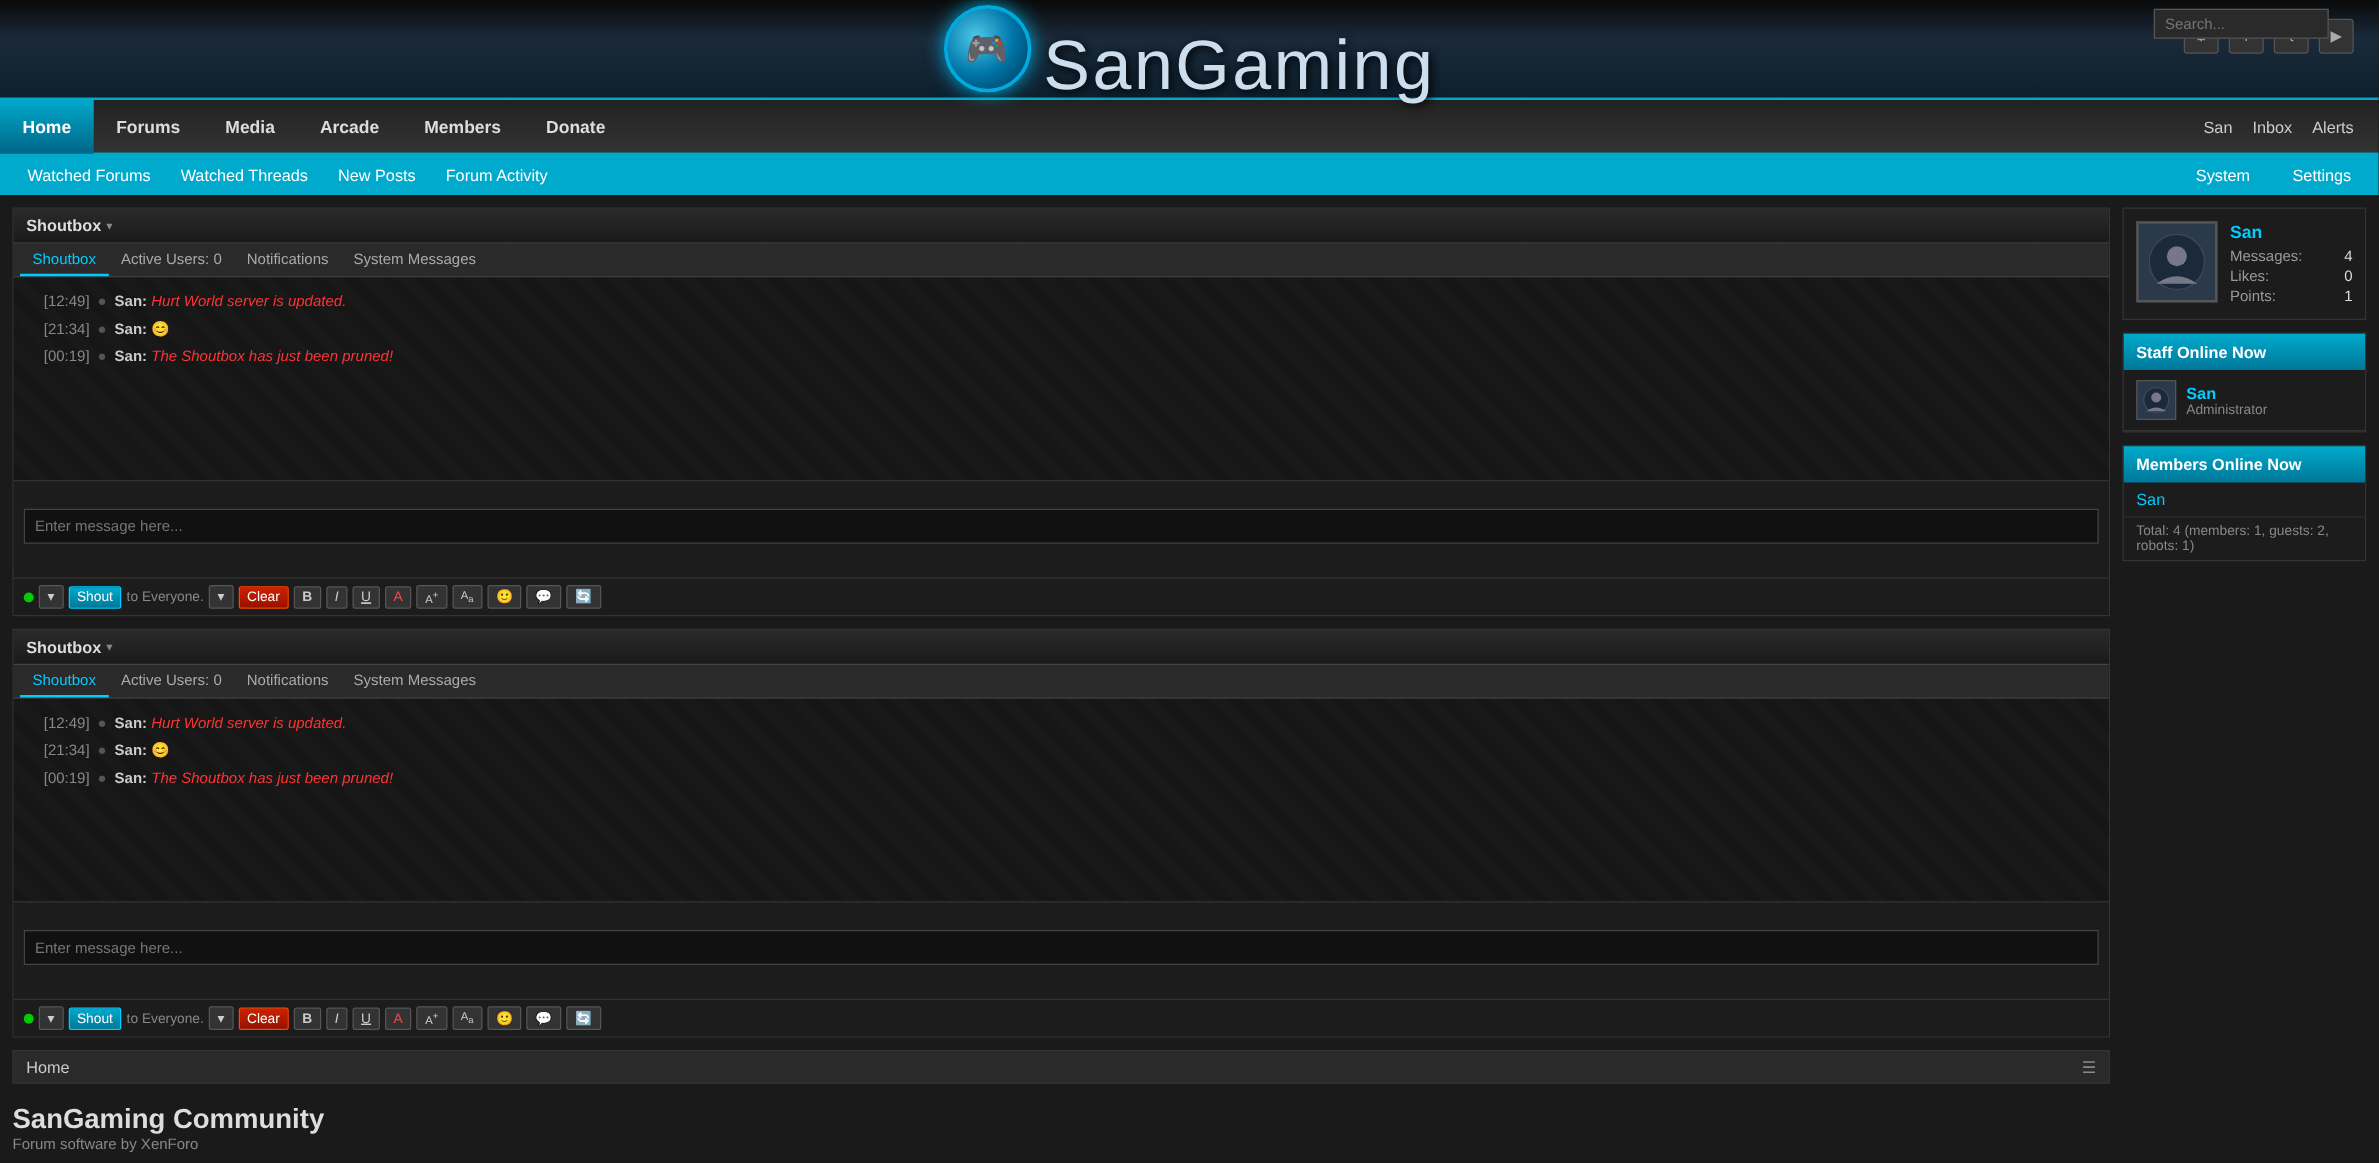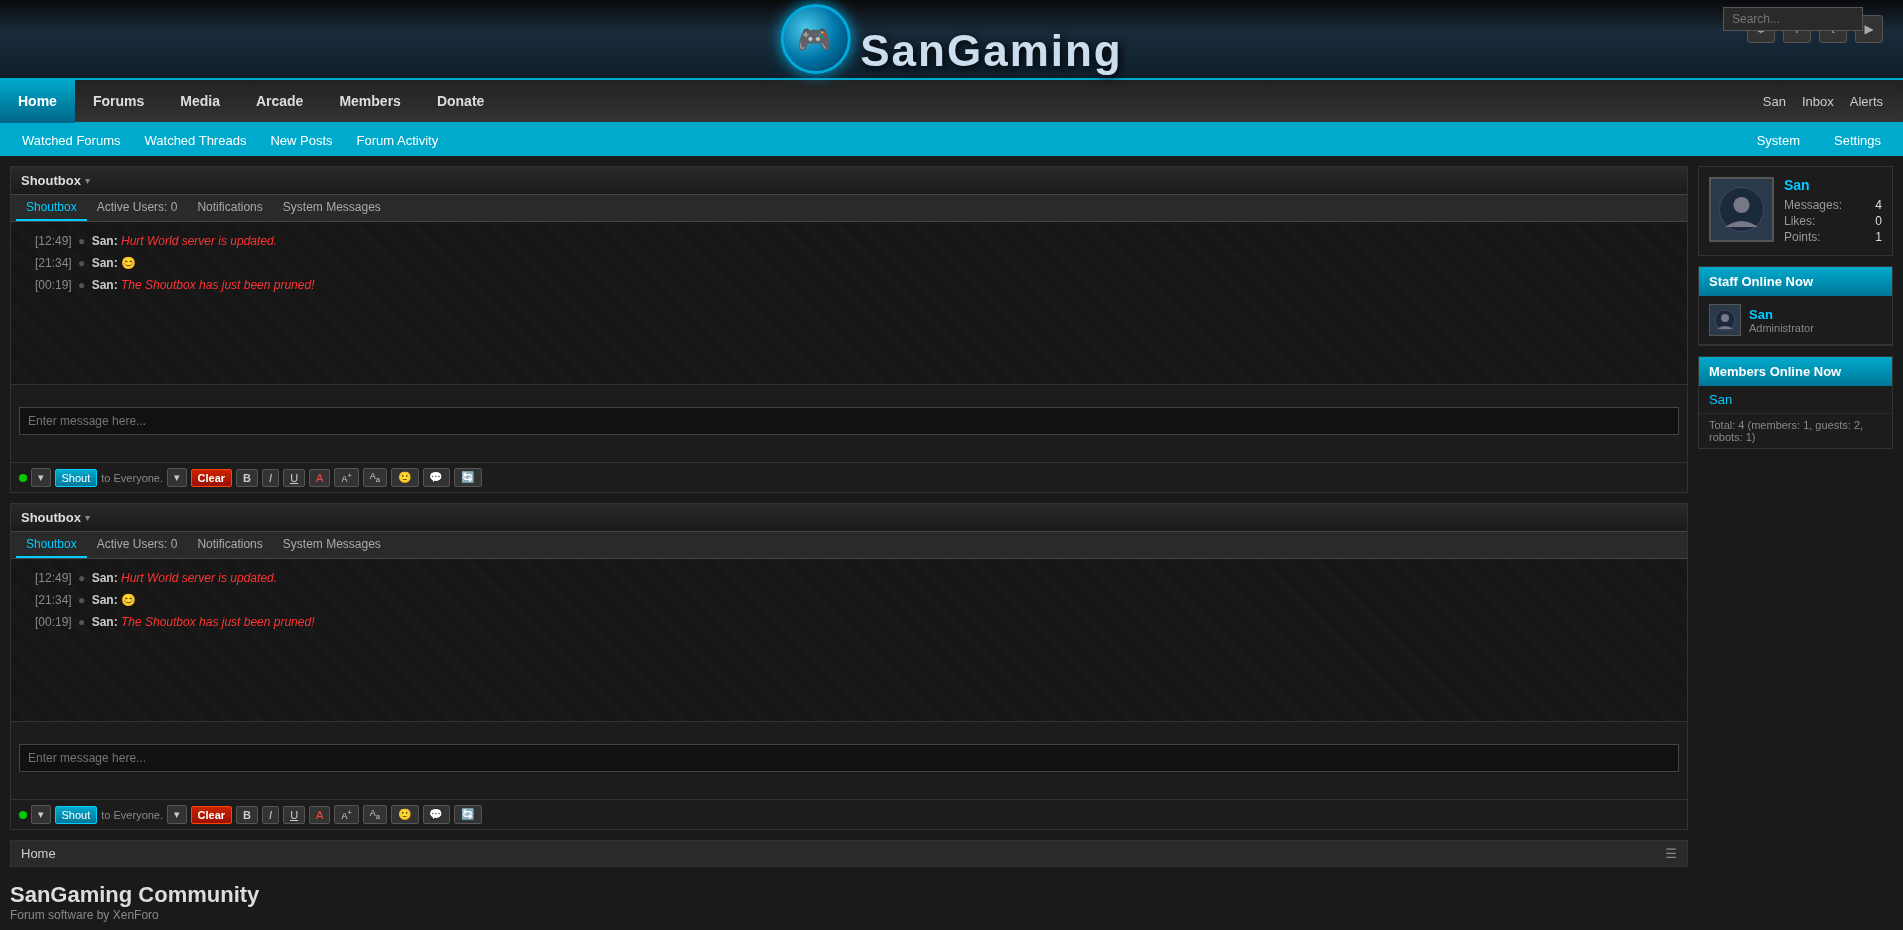--- a/index.html
+++ b/index.html
@@ -29,22 +29,22 @@
       background: radial-gradient(circle at 35% 35%, #4dc8e8, #0077aa, #003355);
       border: 3px solid #00aadd;
       display: flex;
       align-items: center;
       justify-content: center;
       font-size: 28px;
       color: #fff;
       box-shadow: 0 0 15px #00aadd;
     }
     .logo-text {
-      font-size: 44px;
-      font-weight: bold;
+      font-size: 56px;
+      font-weight: normal;
       color: #cde;
       text-shadow: 2px 2px 8px #000;
       margin-left: 10px;
       font-family: 'Arial Black', sans-serif;
       letter-spacing: 2px;
       margin-top: 24px;
     }
     .header-social {
       position: absolute;
       right: 20px;
@@ -248,21 +248,20 @@
     }
     .sb-btn-cyan {
       background: linear-gradient(180deg, #00aacc, #007799);
       color: #fff;
       border: 1px solid #00ccff;
     }
     .sb-btn-red {
       background: linear-gradient(180deg, #cc2200, #991100);
       color: #fff;
       border: 1px solid #ff4400;
-      font-weight: bold;
     }
     .sb-btn-bold { font-weight: bold; }
     .sb-btn-italic { font-style: italic; }
     .sb-btn-underline { text-decoration: underline; }
     .to-label { color: #888; font-size: 11px; }
     .green-dot {
       width: 8px; height: 8px;
       background: #00cc00;
       border-radius: 50%;
       display: inline-block;

